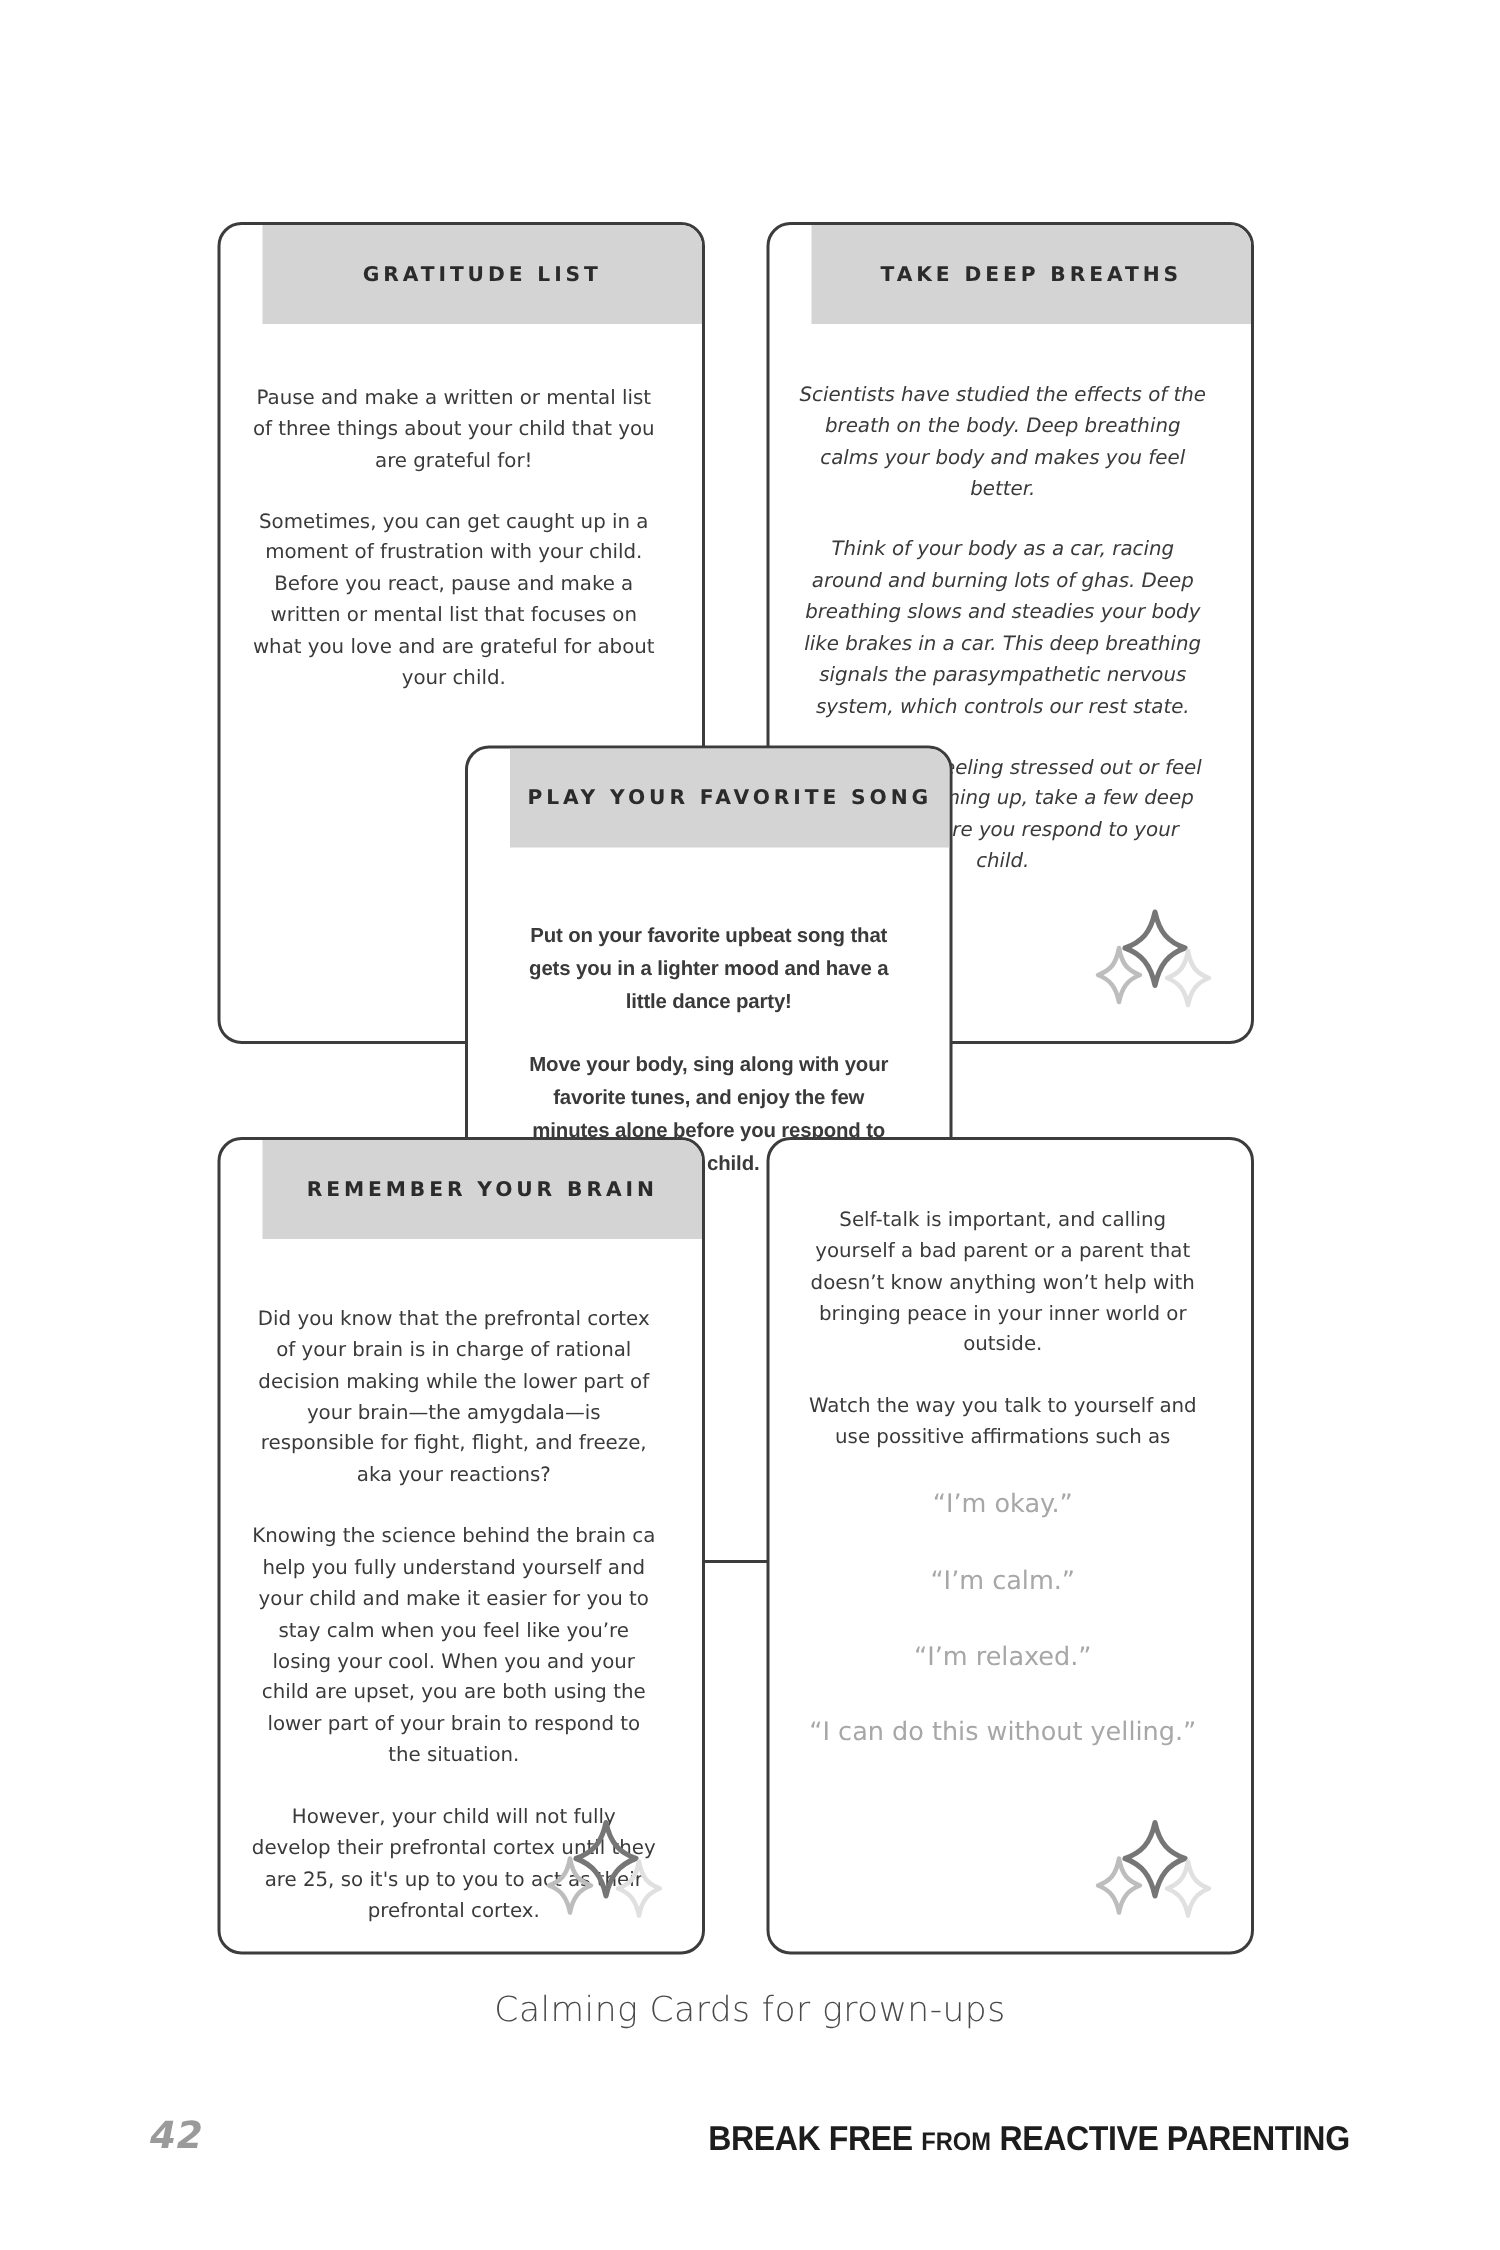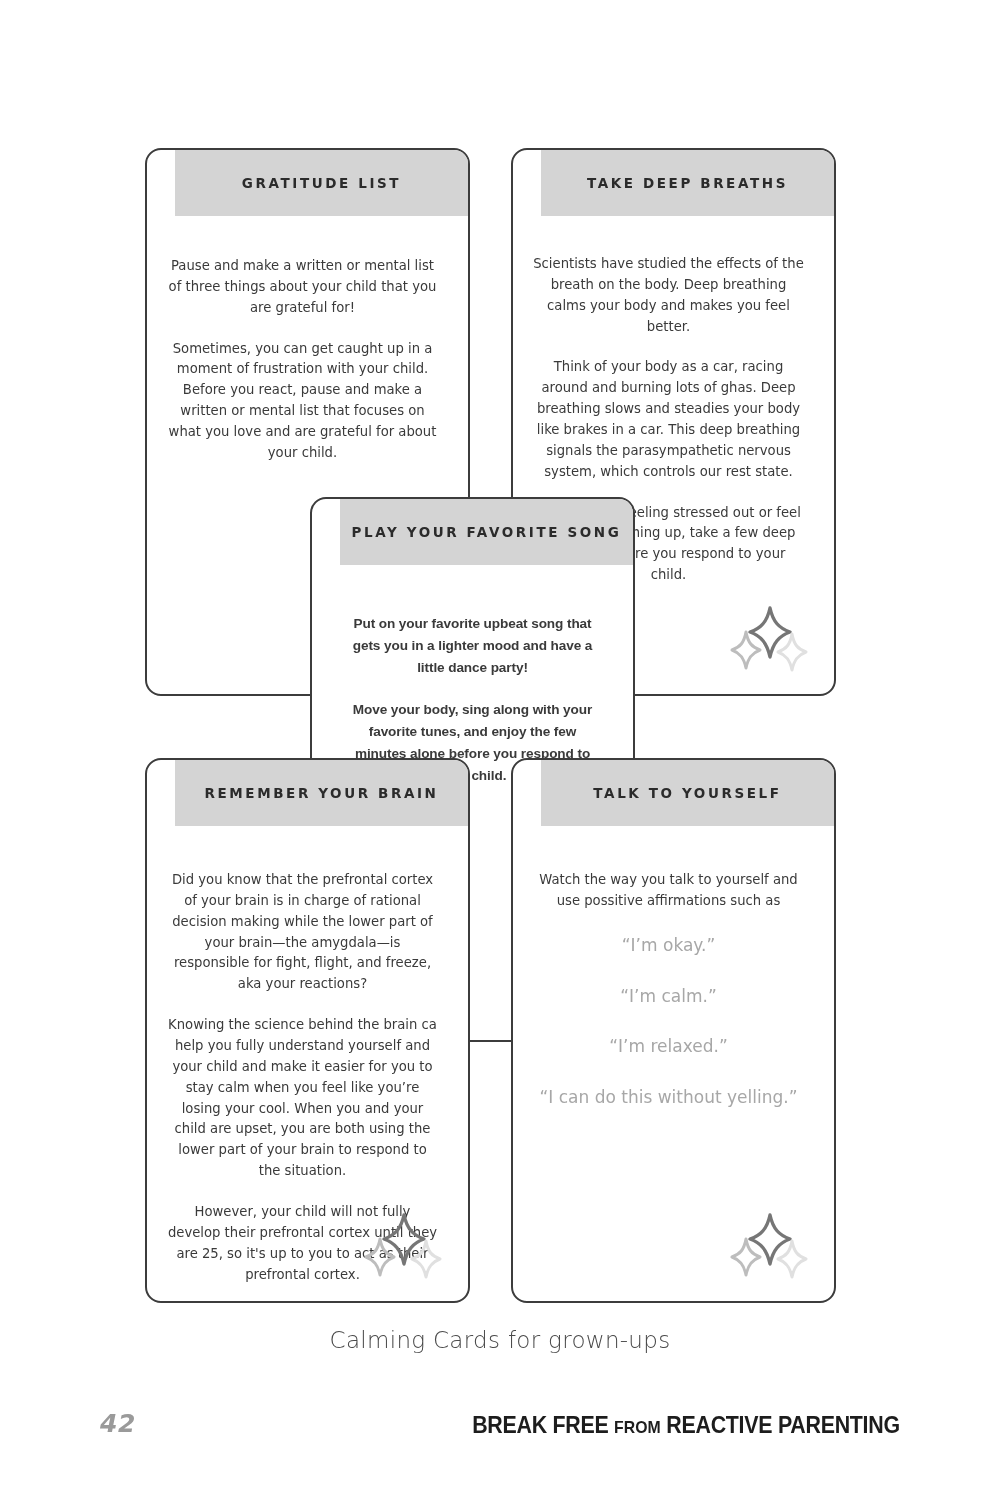--- a/index.html
+++ b/index.html
@@ -73,21 +73,21 @@
   }
   .affirmations .aff:last-child { margin-bottom: 0; }
 
   
   #card-gratitude      { left: 145px; top: 148px;  width: 325px; height: 548px; z-index: 2; }
   #card-breaths        { left: 511px; top: 148px;  width: 325px; height: 548px; z-index: 2; }
   #card-song           { left: 310px; top: 497px;  width: 325px; height: 545px; z-index: 4; }
   #card-brain          { left: 145px; top: 758px;  width: 325px; height: 545px; z-index: 6; }
   #card-talk           { left: 511px; top: 758px;  width: 325px; height: 545px; z-index: 6; }
 
-  #card-breaths .card-body  { padding-top: 38px; }
+  #card-breaths .card-body  { padding-top: 38px; font-style: italic; }
   #card-song .card-body     { padding: 48px 30px 20px 30px; font-weight: bold; }
   #card-brain .card-body    { padding-top: 44px; }
   #card-talk .card-body     { padding-top: 44px; }
 
   
   #card-song .card-body p {
     font-family: "Liberation Sans", "DejaVu Sans", sans-serif;
     font-size: 13.6px;
     line-height: 1.62;
     letter-spacing: -0.1px;
@@ -210,24 +210,22 @@
     <div class="sparkles">
       <svg viewBox="0 0 86 76" xmlns="http://www.w3.org/2000/svg" fill="none">
         <path d="M44 8 C47 22 53 28 64 32 C53 36 47 43 44 57 C41 43 35 36 24 32 C35 28 41 22 44 8 Z" stroke="#767676" stroke-width="3.4" stroke-linejoin="round"></path>
         <path d="M20 32 C22 43 26 47 34 50 C26 53 22 58 20 68 C18 58 14 53 6 50 C14 47 18 43 20 32 Z" stroke="#bdbdbd" stroke-width="3" stroke-linejoin="round"></path>
         <path d="M66 34 C68 45 72 49 80 52 C72 55 68 60 66 70 C64 60 60 55 52 52 C60 49 64 45 66 34 Z" stroke="#e0e0e0" stroke-width="3" stroke-linejoin="round"></path>
       </svg>
     </div>
   </div>
 
   <div class="card" id="card-talk">
-    <div class="card-header">
-      <div class="card-title">TALK TO YOURSELF</div>
-    </div>
-    <div class="card-body">
+    <div class="card-body">
+      <p>Self-talk is important, and calling yourself a bad parent or a parent that doesn’t know anything won’t help with bringing peace in your inner world or outside.</p>
       <p>Watch the way you talk to yourself and use possitive affirmations such as</p>
       <div class="affirmations">
         <p class="aff">“I’m okay.”</p>
         <p class="aff">“I’m calm.”</p>
         <p class="aff">“I’m relaxed.”</p>
         <p class="aff">“I can do this without yelling.”</p>
       </div>
     </div>
     <div class="sparkles">
       <svg viewBox="0 0 86 76" xmlns="http://www.w3.org/2000/svg" fill="none">

